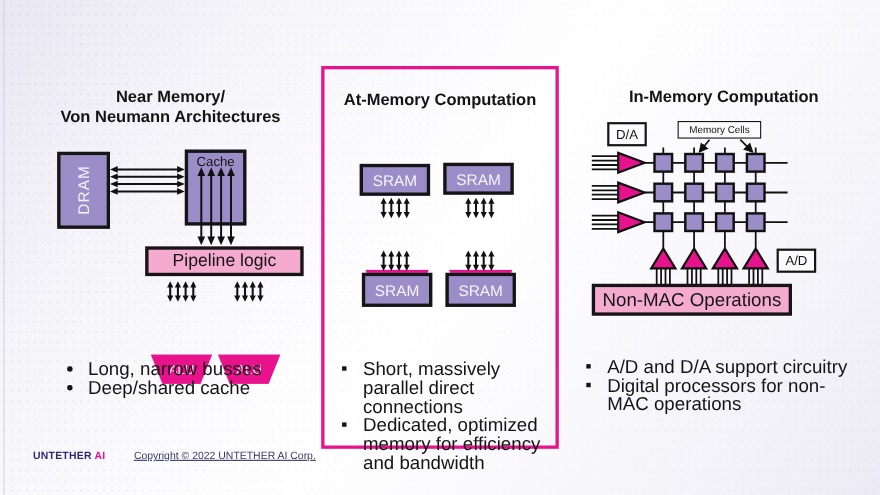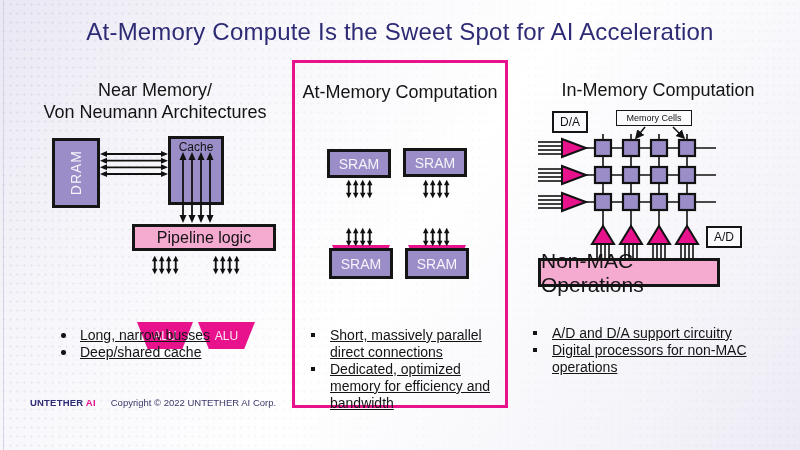--- a/index.html
+++ b/index.html
@@ -9,67 +9,67 @@
   .slide::before { content:""; position:absolute; inset:0;
     background-image: radial-gradient(circle, rgba(125,115,185,0.22) 1px, transparent 1.4px);
     background-size: 7px 9px; opacity:.55; pointer-events:none;
     -webkit-mask-image: linear-gradient(100deg, #000 0%, rgba(0,0,0,.55) 30%, rgba(0,0,0,.18) 55%, rgba(0,0,0,.45) 100%);
             mask-image: linear-gradient(100deg, #000 0%, rgba(0,0,0,.55) 30%, rgba(0,0,0,.18) 55%, rgba(0,0,0,.45) 100%); }
   .edge-line { position:absolute; left:3px; top:0; width:1px; height:450px; background:#d6d4e4; }
 
   .title { position:absolute; top:18px; left:0; width:800px; text-align:center;
     font-size:24px; color:#2e2b75; letter-spacing:.2px; }
 
-  .col-header { position:absolute; font-size:18px; color:#141414; text-align:center; line-height:1.2; }
+  .col-header { position:absolute; font-size:15px; color:#141414; text-align:center; line-height:1.2;font-weight:bold; }
   .hdr-near { left:28px;  top:80px; width:254px; }
   .hdr-at   { left:292px; top:82px; width:216px; }
   .hdr-in   { left:540px; top:80px; width:236px; }
 
   .pbox { position:absolute; background:#9b8dc7; border:3px solid #151515;
     display:flex; align-items:center; justify-content:center; color:#f6f3fb; }
   .dram { left:52px; top:138px; width:48px; height:70px; }
   .dram span { writing-mode:vertical-rl; transform:rotate(180deg); font-size:14px; letter-spacing:1px; }
   .cache { left:168px; top:136px; width:56px; height:69px; align-items:flex-start; }
   .cache span { font-size:12px; color:#141414; margin-top:1px; }
   .sram { width:64px; height:29px; font-size:14px; }
 
   .pinkbox { position:absolute; background:#f5aacf; border:3px solid #151515;
     display:flex; align-items:center; justify-content:center; color:#141414; }
   .pipeline { left:132px; top:224px; width:144px; height:27px; font-size:16px; }
-  .nonmac   { left:538px; top:258px; width:182px; height:29px; font-size:21px; }
+  .nonmac   { left:538px; top:258px; width:182px; height:29px; font-size:17px; }
 
   .alu { position:absolute; background:#e8128c; color:#fbe6f2;
     display:flex; align-items:center; justify-content:center; font-size:12px;
     clip-path: polygon(0 0, 100% 0, 81% 100%, 19% 100%); margin-top: 44px; }
 
   .frame-at { position:absolute; left:292px; top:60px; width:216px; height:348px;
     border:3px solid #e8128c; }
 
   .iobox { position:absolute; background:#fbfafd; border:2px solid #151515;
     display:flex; align-items:center; justify-content:center; font-size:12px; color:#141414; }
   .da { left:552px; top:111px; width:36px; height:22px; }
   .ad { left:706px; top:226px; width:36px; height:22px; }
   .memcells { position:absolute; left:616px; top:110px; width:76px; height:16px;
     background:rgba(251,250,253,.92); border:1.5px solid #151515;
     display:flex; align-items:center; justify-content:center; font-size:9px; color:#141414; }
 
   svg.arrows { position:absolute; z-index:3; }
 
-  .bullets { position:absolute; font-size:14px; color:#141414; list-style:none;text-decoration:underline; }
+  .bullets { position:absolute; font-size:17px; color:#141414; list-style:none; }
   .bullets li { position:relative; padding-left:22px; line-height:17px; }
   .bullets li::before { content:""; position:absolute; left:3px; top:6px; width:4px; height:4px; background:#141414; }
   .bullets.round li::before { border-radius:50%; width:4.5px; height:4.5px; }
   .b-near { left:58px;  top:327px; width:225px; }
   .b-at   { left:308px; top:327px; width:192px; }
   .b-in   { left:530px; top:325px; width:252px; }
 
-  .footer { position:absolute; left:30px; top:397px; display:flex; align-items:flex-start; gap:15px; }
+  .footer { position:absolute; left:30px; top:409px; display:flex; align-items:flex-start; gap:26px; }
   .logo { font-size:9.5px; font-weight:bold; color:#2e2b75; letter-spacing:.2px; }
   .logo .ai { color:#e8128c; }
-  .copyright { font-size:9.5px; color:#3a3768; }
+  .copyright { font-size:9.5px; color:#3a3768;text-decoration:underline; }
 </style>
 </head>
 <body>
 
 <div class="slide">
   <div class="edge-line"></div>
 
   <svg width="0" height="0" style="position:absolute">
     <defs>
       <symbol id="vd" viewBox="0 0 30 20">
@@ -89,21 +89,20 @@
               <polygon points="23.5,14 29.5,14 26.5,20"></polygon>
           </g>
         </g>
       </symbol>
       <marker id="ah" orient="auto" markerWidth="7" markerHeight="7" refX="5" refY="3">
         <path d="M0,0 L6,3 L0,6 z" fill="#111"></path>
       </marker>
     </defs>
   </svg>
 
-  <div class="title">At-Memory Compute Is the Sweet Spot for AI Acceleration</div>
 
   <div class="col-header hdr-near">
     <div>Near Memory/</div>
     <div>Von Neumann Architectures</div>
   </div>
 
   <div class="pbox dram">
     <span>DRAM</span>
   </div>
 

